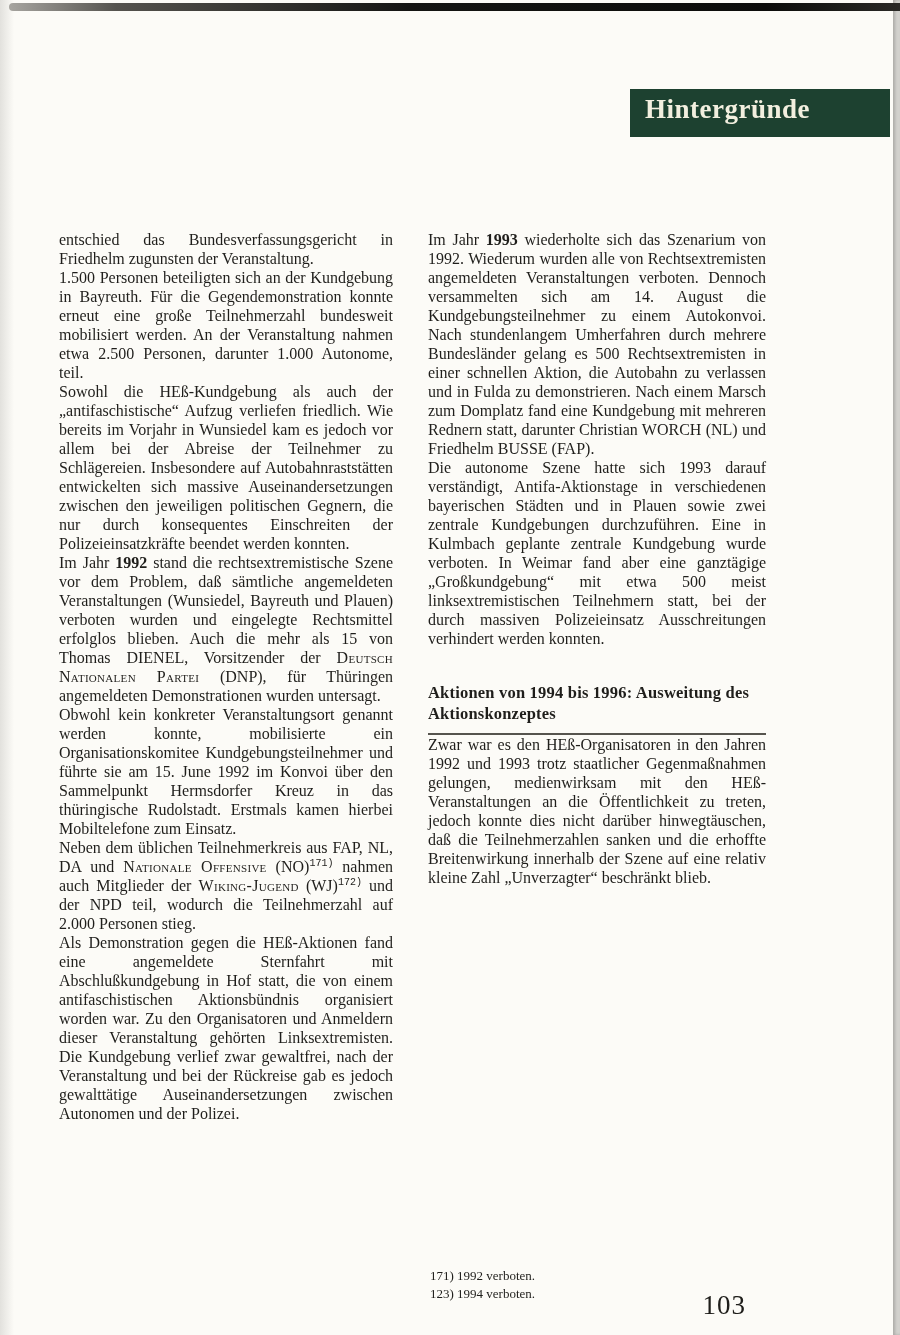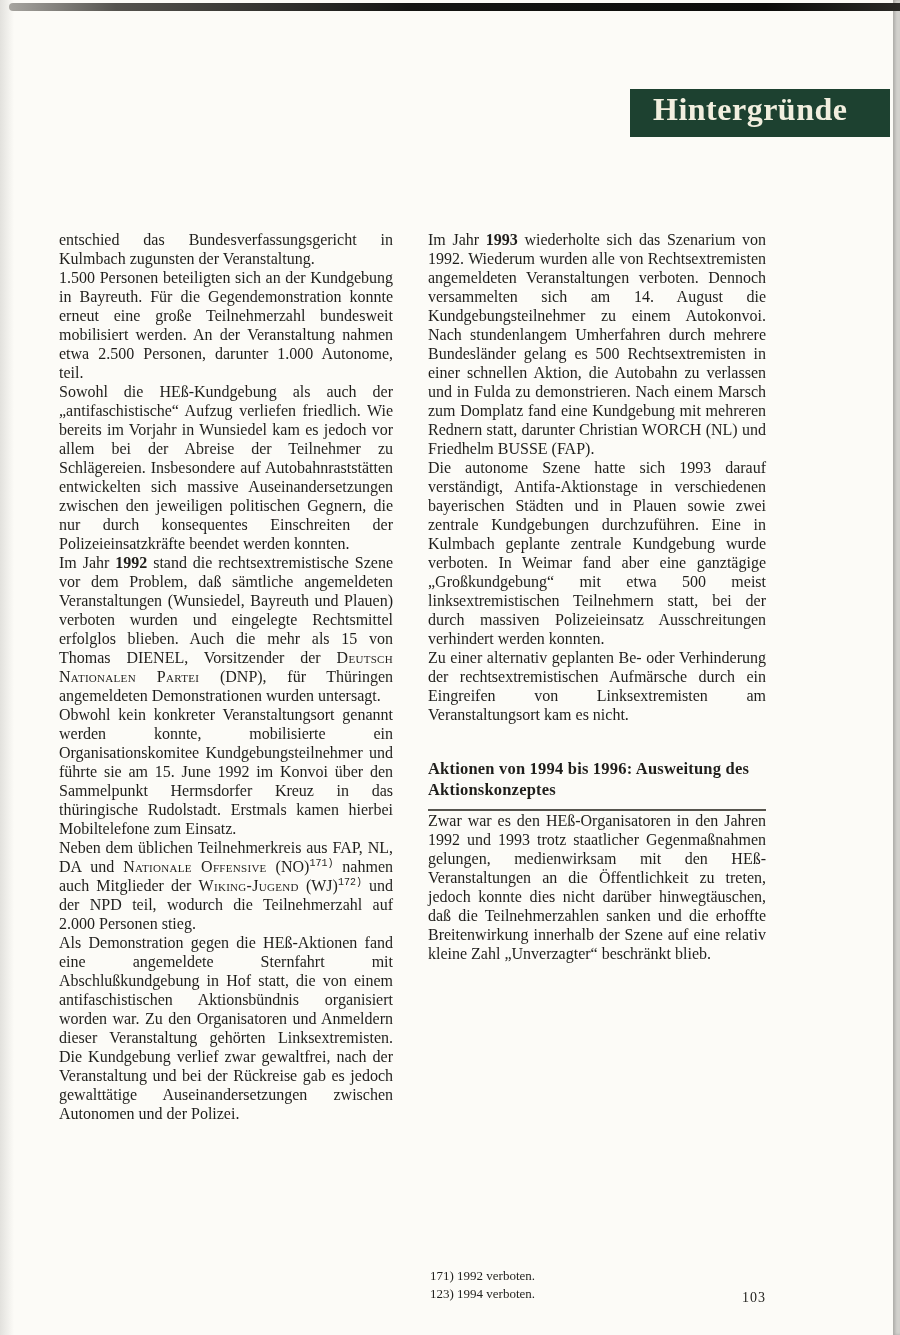--- a/index.html
+++ b/index.html
@@ -11,63 +11,62 @@
     color:#1f1e1b;
   }
   .left-edge{position:absolute;top:0;left:0;bottom:0;width:14px;
     background:linear-gradient(to right,#e2e1dd,rgba(252,251,247,0));}
   .right-edge{position:absolute;top:0;right:0;bottom:0;width:7px;
     background:#d2d1cd;box-shadow:inset 2px 0 3px rgba(0,0,0,.18);}
   .top-bar{position:absolute;top:3px;left:9px;right:0;height:8px;border-radius:4px 0 0 4px;
     background:linear-gradient(to right,#a7a5a0,#55534e 12%,#141412 45%,#0c0c0a 85%,#2a2926);}
   .banner{
     position:absolute;left:630px;top:89px;width:260px;height:48px;box-sizing:border-box;
-    color:#f2efdf;font-weight:bold;font-size:32px;line-height:40px;
-    padding-left:23px;letter-spacing:.5px;
+    color:#f2efdf;font-weight:bold;font-size:27px;line-height:40px;
+    padding-left:15px;letter-spacing:.5px;
   }
   .column{position:absolute;top:230px;font-size:16px;line-height:19px;text-align:justify;
     hyphens:auto;-webkit-hyphens:auto;}
   .column[data-name="left-column"]{left:59px;width:334px;}
   .column[data-name="right-column"]{left:428px;width:338px;}
   p.col-para{margin:0;}
   .spaced{margin-top:19px;}
   h2.col-heading{margin:34px 0 8px;font-size:16.5px;line-height:21px;font-weight:bold;
     letter-spacing:.2px;text-align:left;hyphens:none;}
   .rule{height:2px;background:#56544e;margin-top:9px;}
   .seg-b{font-weight:bold;}
   .seg-sc{font-variant:small-caps;letter-spacing:.3px;}
   .seg-sup{font-size:10px;vertical-align:super;line-height:0;font-family:Liberation Mono, monospace;}
   .footnotes{position:absolute;left:430px;top:1267px;font-size:13px;line-height:18px;
     text-align:left;}
-  .pagenum{position:absolute;left:428px;top:1290px;width:338px;text-align:right;
-    font-size:14px;letter-spacing:1px;}
+  .pagenum{position:absolute;left:408px;top:1290px;width:338px;text-align:right;
+    font-size:27px;letter-spacing:1px;}
 </style>
 </head>
 <body>
 
 <div class="page" data-name="document-page">
   <div class="left-edge" data-name="page-left-scan-edge"></div>
   <div class="right-edge" data-name="page-right-scan-edge"></div>
   <div class="top-bar" data-name="top-edge-bar"></div>
 
   <div class="banner" data-name="section-banner" style="background: rgb(29, 65, 48); color: rgb(242, 239, 223);">Hintergründe</div>
 
   <div class="column" data-name="left-column">
-      <p class="col-para" data-name="paragraph"><span>entschied das Bundesverfassungsgericht in Kulmbach zugunsten der Veranstaltung.</span></p>
+      <p class="col-para" data-name="paragraph"><span>entschied das Bundesverfassungsgericht in Friedhelm zugunsten der Veranstaltung.</span></p>
       <p class="col-para spaced" data-name="paragraph"><span>1.500 Personen beteiligten sich an der Kundgebung in Bayreuth. Für die Gegendemonstration konnte erneut eine große Teilnehmerzahl bundesweit mobilisiert werden. An der Veranstaltung nahmen etwa 2.500 Personen, darunter 1.000 Autonome, teil.</span></p>
       <p class="col-para" data-name="paragraph"><span>Sowohl die HEß-Kundgebung als auch der „antifaschistische“ Aufzug verliefen friedlich. Wie bereits im Vorjahr in Wunsiedel kam es jedoch vor allem bei der Abreise der Teilnehmer zu Schlägereien. Insbesondere auf Autobahnraststätten entwickelten sich massive Auseinandersetzungen zwischen den jeweiligen politischen Gegnern, die nur durch konsequentes Einschreiten der Polizeieinsatzkräfte beendet werden konnten.</span></p>
       <p class="col-para spaced" data-name="paragraph"><span>Im Jahr </span><span class="seg-b">1992</span><span> stand die rechtsextremistische Szene vor dem Problem, daß sämtliche angemeldeten Veranstaltungen (Wunsiedel, Bayreuth und Plauen) verboten wurden und eingelegte Rechtsmittel erfolglos blieben. Auch die mehr als 15 von Thomas DIENEL, Vorsitzender der </span><span class="seg-sc">Deutsch Nationalen Partei</span><span> (DNP), für Thüringen angemeldeten Demonstrationen wurden untersagt.</span></p>
       <p class="col-para" data-name="paragraph"><span>Obwohl kein konkreter Veranstaltungsort genannt werden konnte, mobilisierte ein Organisationskomitee Kundgebungsteilnehmer und führte sie am 15. June 1992 im Konvoi über den Sammelpunkt Hermsdorfer Kreuz in das thüringische Rudolstadt. Erstmals kamen hierbei Mobiltelefone zum Einsatz.</span></p>
       <p class="col-para" data-name="paragraph"><span>Neben dem üblichen Teilnehmerkreis aus FAP, NL, DA und </span><span class="seg-sc">Nationale Offensive</span><span> (NO)</span><span class="seg-sup">171)</span><span> nahmen auch Mitglieder der </span><span class="seg-sc">Wiking-Jugend</span><span> (WJ)</span><span class="seg-sup">172)</span><span> und der NPD teil, wodurch die Teilnehmerzahl auf 2.000 Personen stieg.</span></p>
       <p class="col-para spaced" data-name="paragraph"><span>Als Demonstration gegen die HEß-Aktionen fand eine angemeldete Sternfahrt mit Abschlußkundgebung in Hof statt, die von einem antifaschistischen Aktionsbündnis organisiert worden war. Zu den Organisatoren und Anmeldern dieser Veranstaltung gehörten Linksextremisten. Die Kundgebung verlief zwar gewaltfrei, nach der Veranstaltung und bei der Rückreise gab es jedoch gewalttätige Auseinandersetzungen zwischen Autonomen und der Polizei.</span></p>
     </div>
   <div class="column" data-name="right-column">
       <p class="col-para" data-name="paragraph"><span>Im Jahr </span><span class="seg-b">1993</span><span> wiederholte sich das Szenarium von 1992. Wiederum wurden alle von Rechtsextremisten angemeldeten Veranstaltungen verboten. Dennoch versammelten sich am 14. August die Kundgebungsteilnehmer zu einem Autokonvoi. Nach stundenlangem Umherfahren durch mehrere Bundesländer gelang es 500 Rechtsextremisten in einer schnellen Aktion, die Autobahn zu verlassen und in Fulda zu demonstrieren. Nach einem Marsch zum Domplatz fand eine Kundgebung mit mehreren Rednern statt, darunter Christian WORCH (NL) und Friedhelm BUSSE (FAP).</span></p>
       <p class="col-para spaced" data-name="paragraph"><span>Die autonome Szene hatte sich 1993 darauf verständigt, Antifa-Aktionstage in verschiedenen bayerischen Städten und in Plauen sowie zwei zentrale Kundgebungen durchzuführen. Eine in Kulmbach geplante zentrale Kundgebung wurde verboten. In Weimar fand aber eine ganztägige „Großkundgebung“ mit etwa 500 meist linksextremistischen Teilnehmern statt, bei der durch massiven Polizeieinsatz Ausschreitungen verhindert werden konnten.</span></p>
-      <p class="col-para" data-name="paragraph"><span>Zu einer alternativ geplanten Be- oder Verhinderung der rechtsextremistischen Aufmärsche durch ein Eingreifen von Linksextremisten am Veranstaltungsort kam es nicht.</span></p>
       <h2 class="col-heading spaced" data-name="section-heading"><span>Aktionen von 1994 bis 1996: Ausweitung des Aktionskonzeptes</span></h2>
       <div class="rule" data-name="heading-rule"></div>
       <p class="col-para spaced" data-name="paragraph"><span>Zwar war es den HEß-Organisatoren in den Jahren 1992 und 1993 trotz staatlicher Gegenmaßnahmen gelungen, medienwirksam mit den HEß-Veranstaltungen an die Öffentlichkeit zu treten, jedoch konnte dies nicht darüber hinwegtäuschen, daß die Teilnehmerzahlen sanken und die erhoffte Breitenwirkung innerhalb der Szene auf eine relativ kleine Zahl „Unverzagter“ beschränkt blieb.</span></p>
     </div>
 
   <div class="footnotes" data-name="footnotes">
     <div data-name="footnote">171) 1992 verboten.</div>
     <div data-name="footnote">123) 1994 verboten.</div>
   </div>
 

